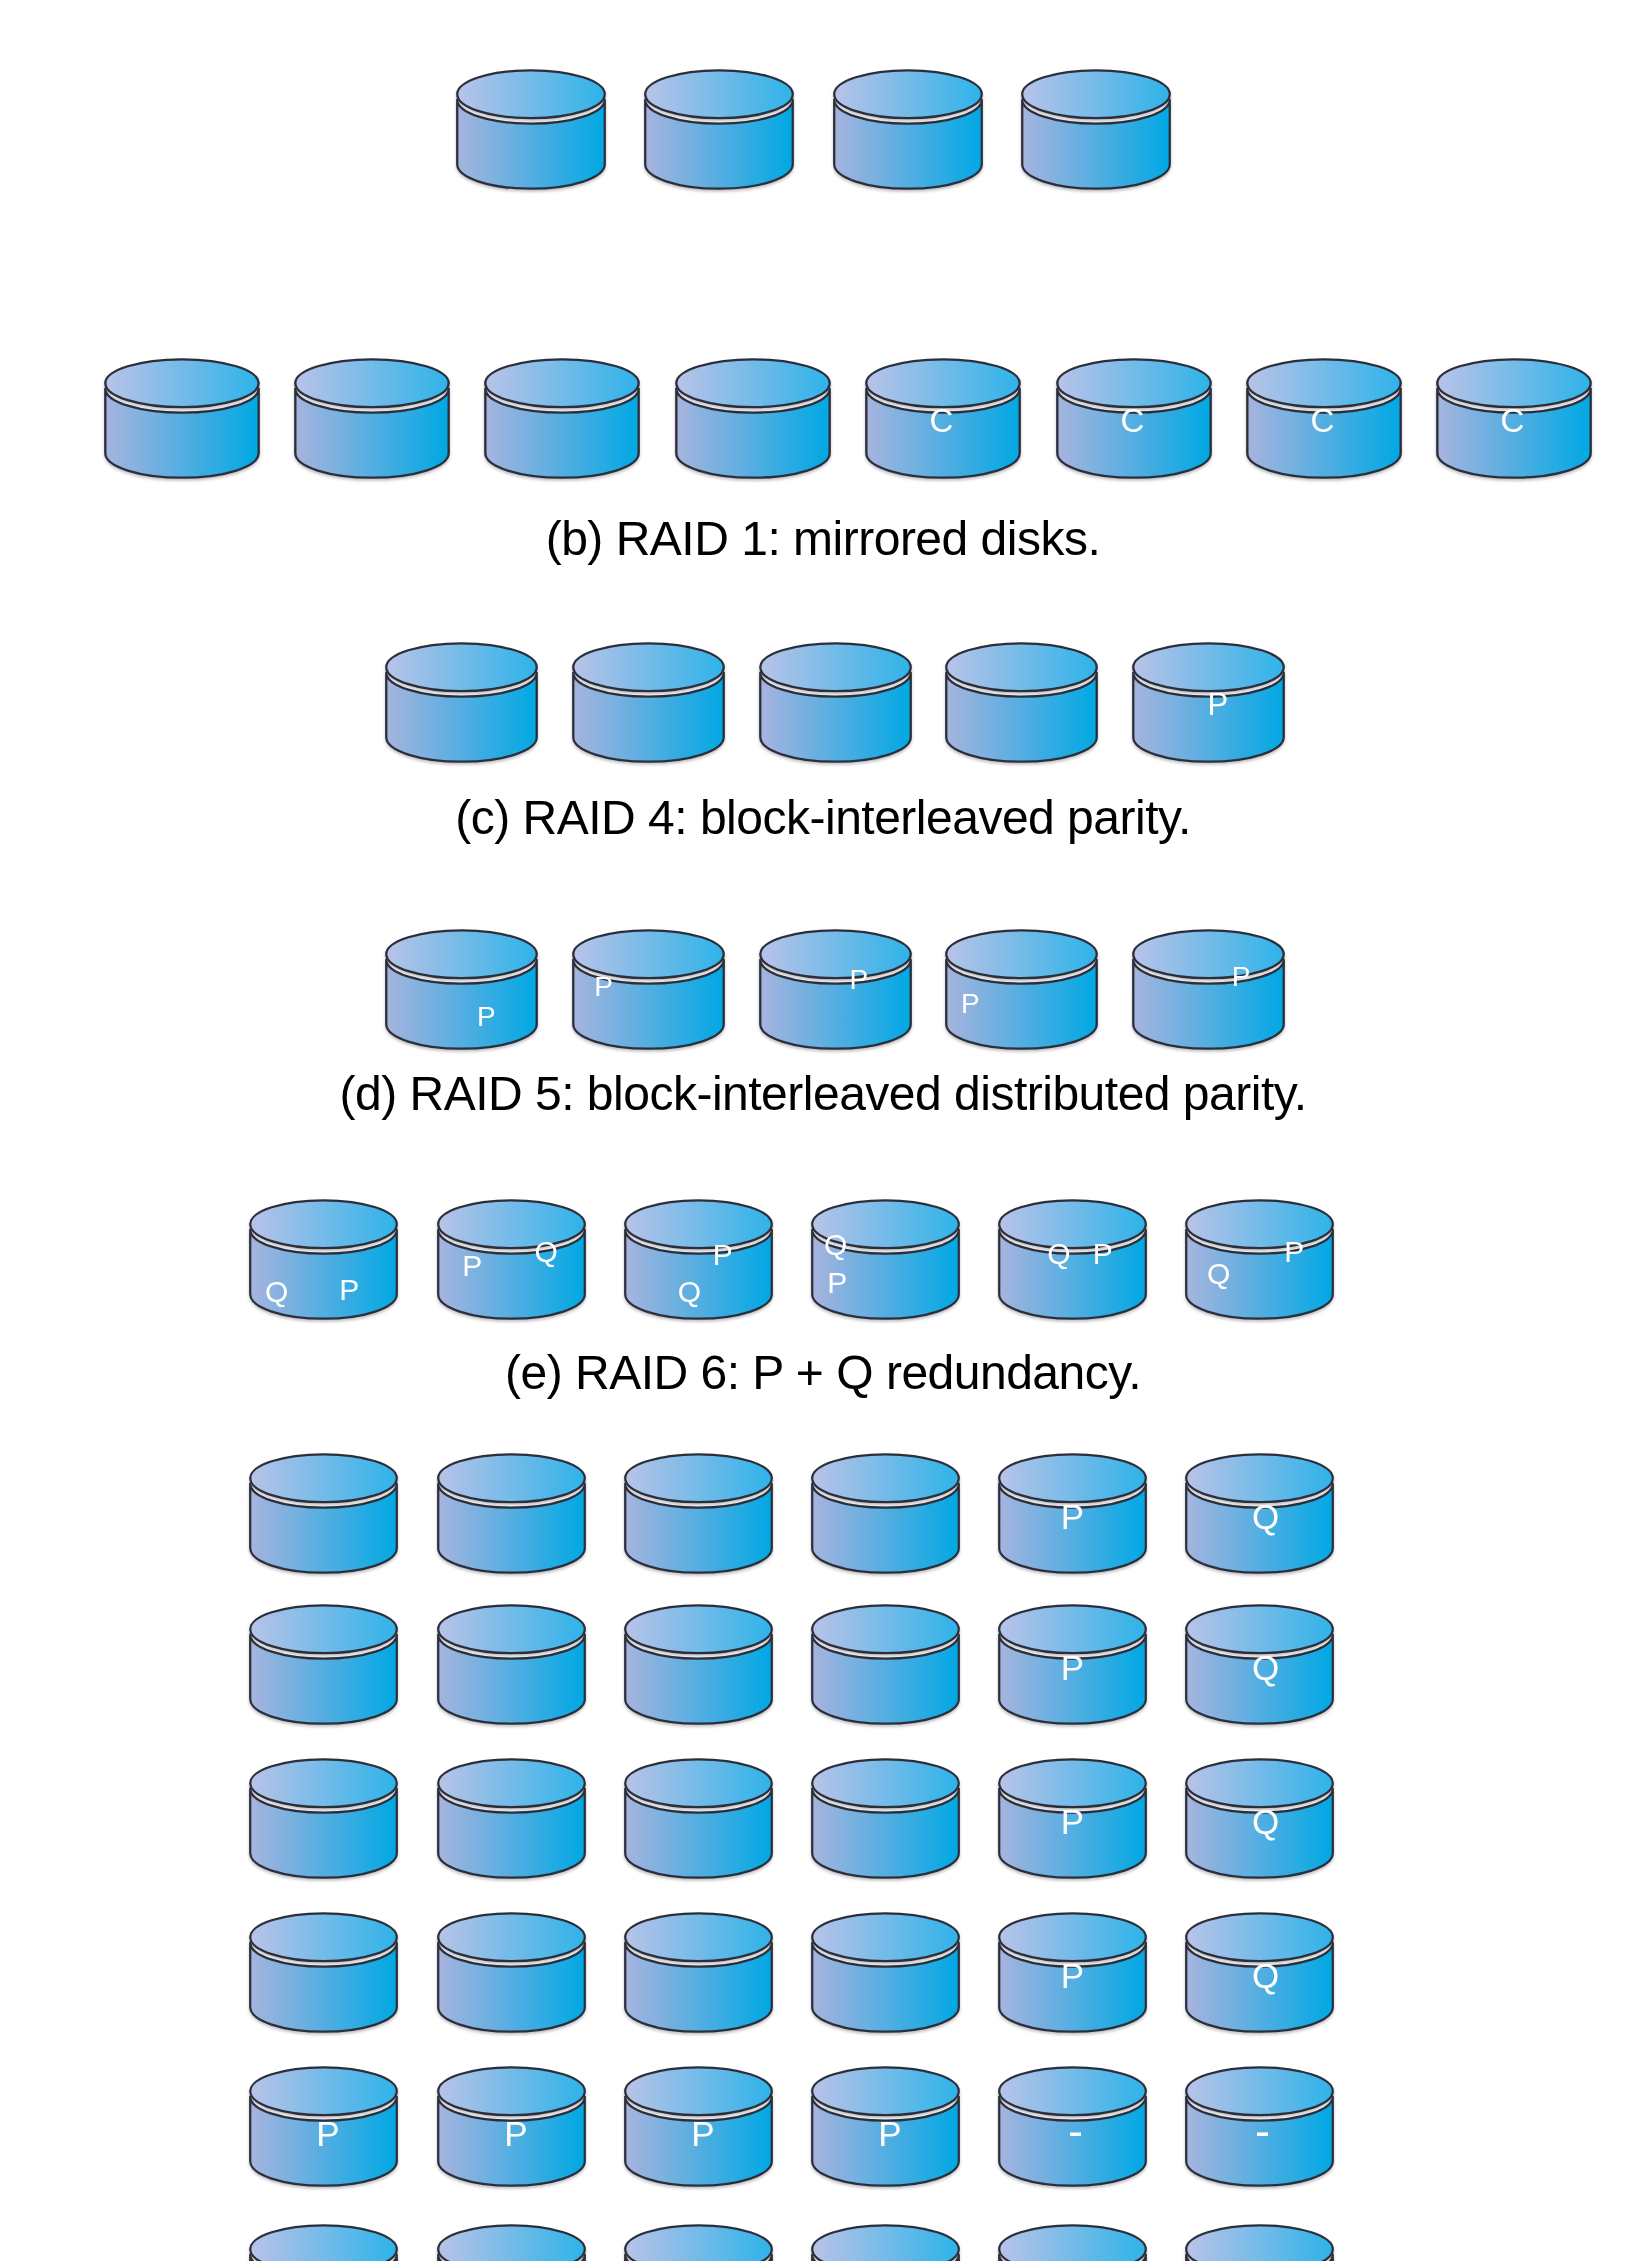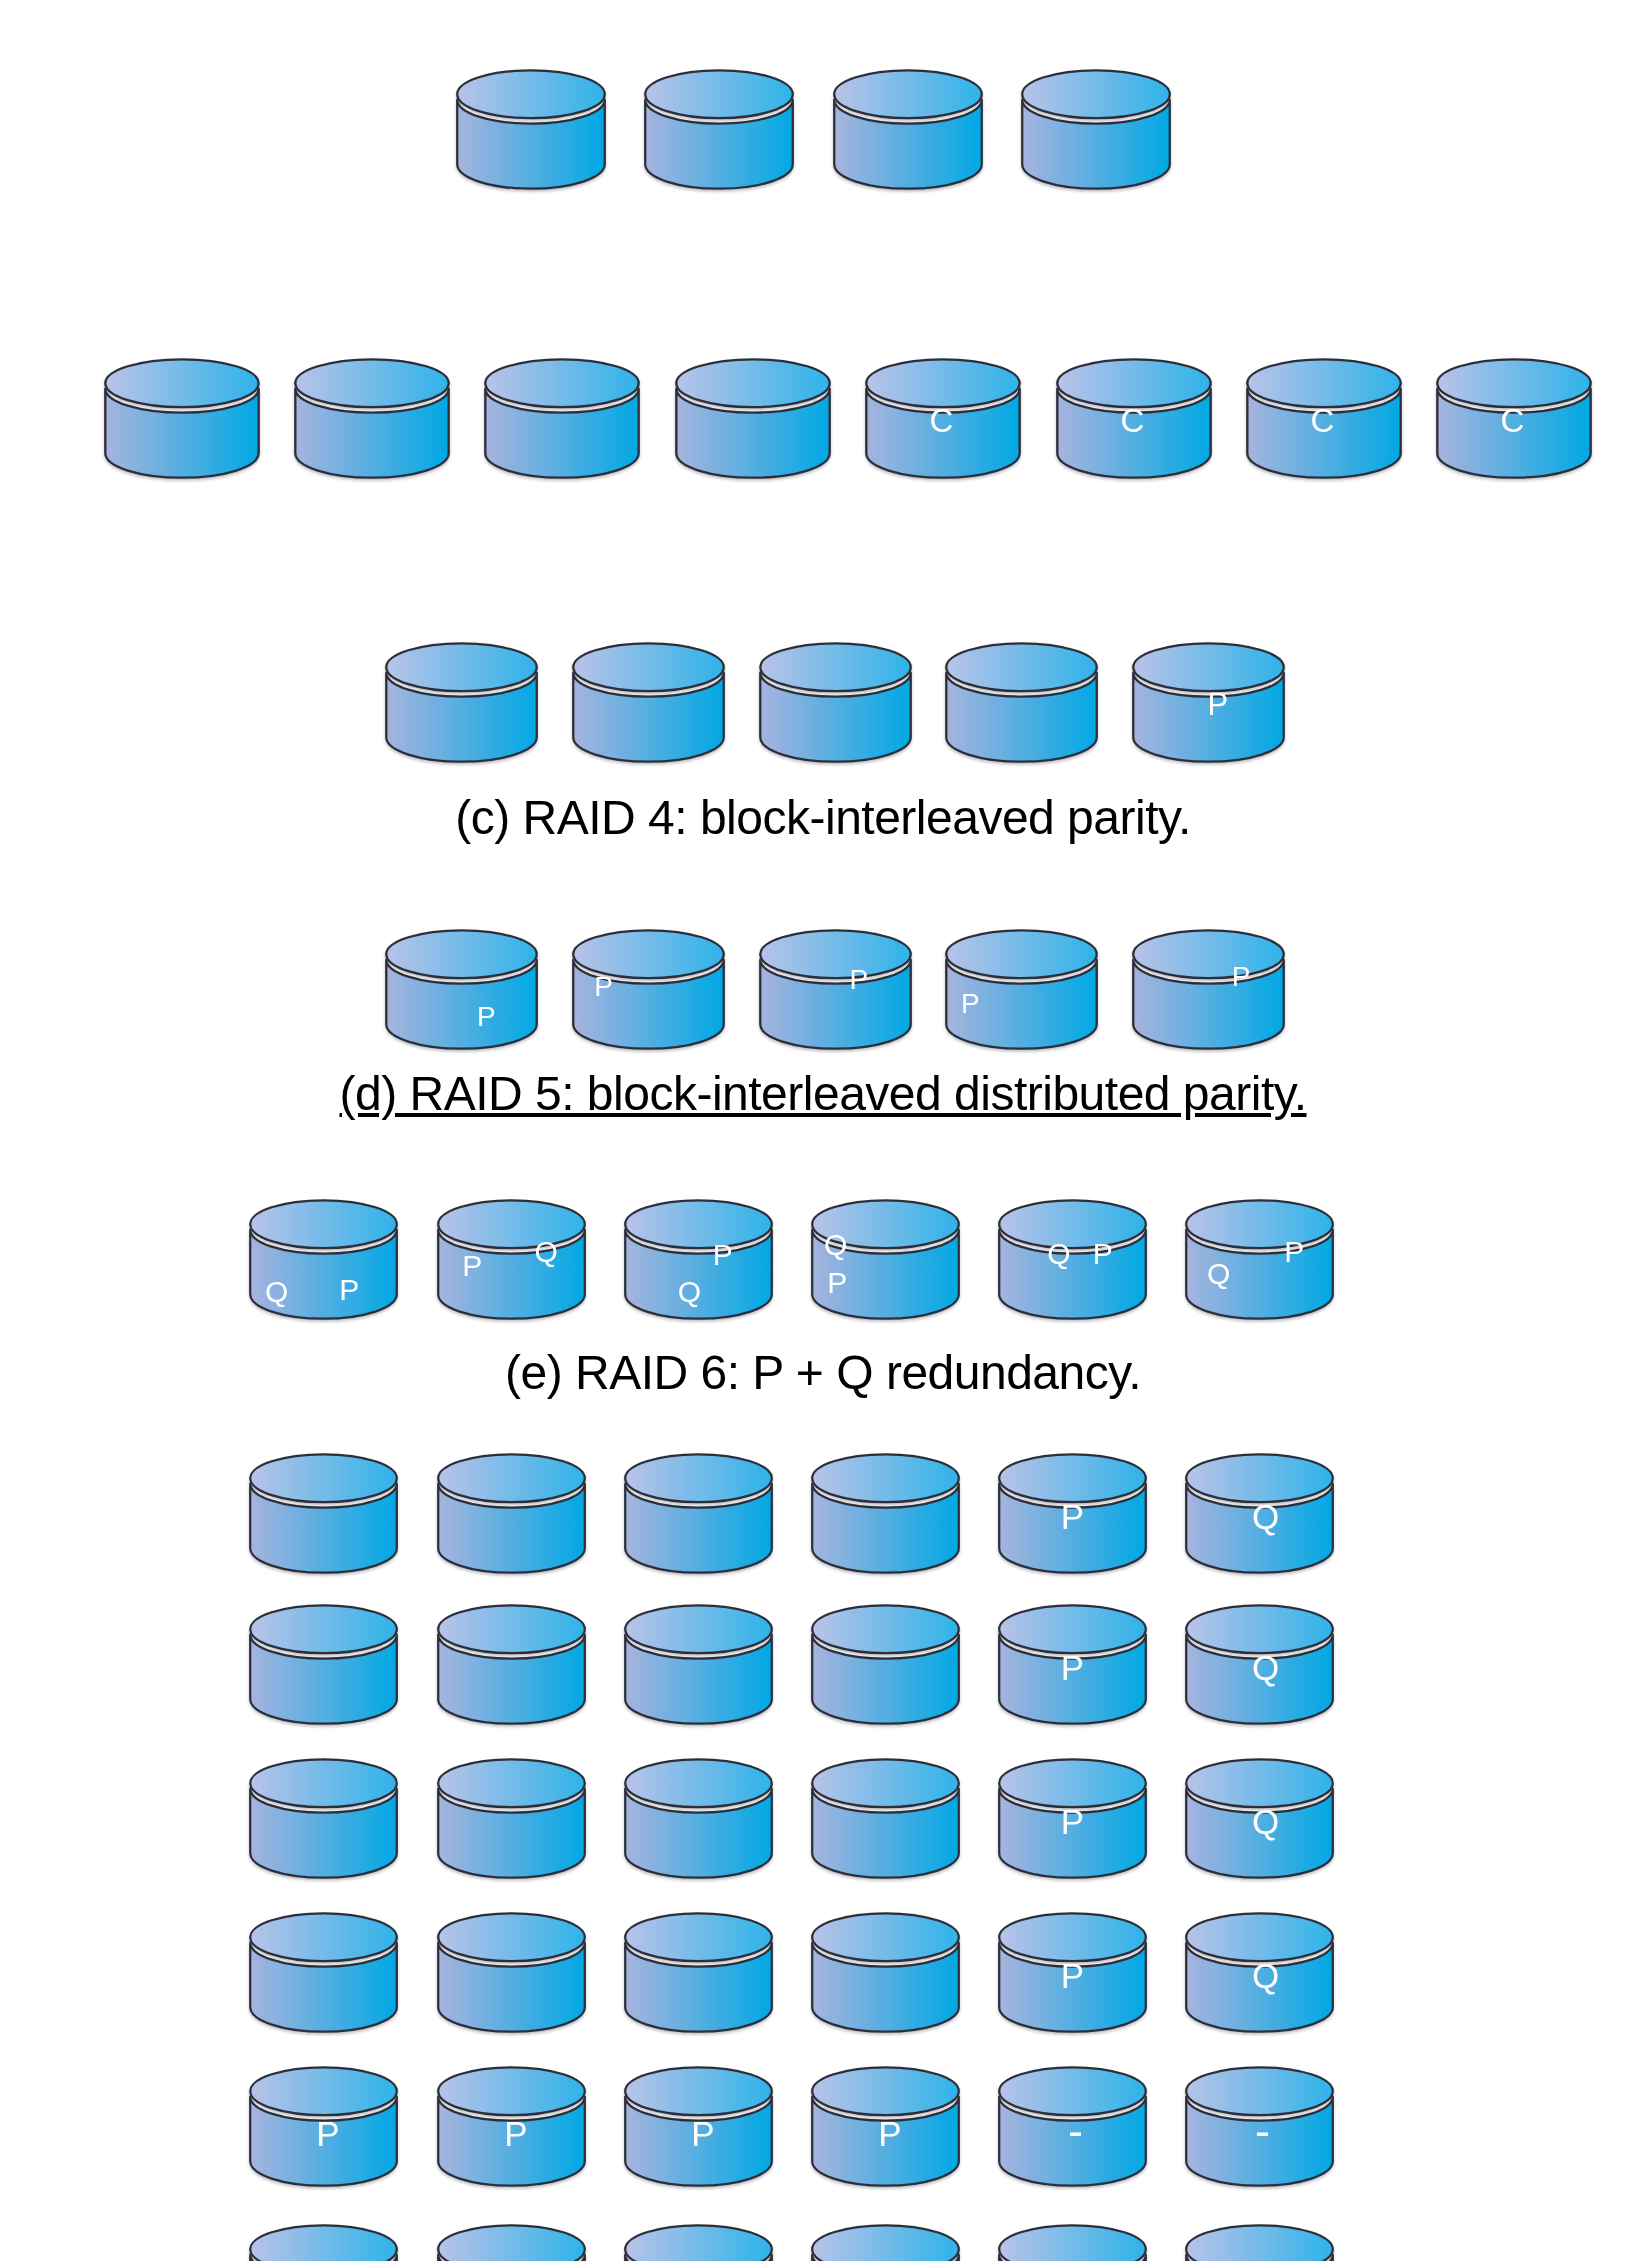--- a/index.html
+++ b/index.html
@@ -49,20 +49,21 @@
         <path d="M5,70 L5,213 A165,54 0 0 0 335,213 L335,70 A165,53 0 0 1 5,70 Z" fill="url(#gBody)" stroke="#2c2e3a" stroke-width="5" stroke-linejoin="round"></path>
         <ellipse cx="170" cy="58" rx="165" ry="53" fill="url(#gTop)" stroke="#2c2e3a" stroke-width="5"></ellipse>
       </svg>
     </div>
     <div class="disk" style="left: 1020px; top: 68px; width: 152px; height: 123px;">
       <svg viewBox="0 0 340 272" preserveAspectRatio="none">
         <path d="M5,70 L5,213 A165,54 0 0 0 335,213 L335,70 A165,53 0 0 1 5,70 Z" fill="url(#gBody)" stroke="#2c2e3a" stroke-width="5" stroke-linejoin="round"></path>
         <ellipse cx="170" cy="58" rx="165" ry="53" fill="url(#gTop)" stroke="#2c2e3a" stroke-width="5"></ellipse>
       </svg>
     </div>
+    <div class="caption" style="top: 512px; color: rgb(0, 0, 0);">(b) RAID 1: mirrored disks.</div>
     <div class="disk" style="left: 103px; top: 357px; width: 158px; height: 123px;">
       <svg viewBox="0 0 340 272" preserveAspectRatio="none">
         <path d="M5,70 L5,213 A165,54 0 0 0 335,213 L335,70 A165,53 0 0 1 5,70 Z" fill="url(#gBody)" stroke="#2c2e3a" stroke-width="5" stroke-linejoin="round"></path>
         <ellipse cx="170" cy="58" rx="165" ry="53" fill="url(#gTop)" stroke="#2c2e3a" stroke-width="5"></ellipse>
       </svg>
     </div>
     <div class="disk" style="left: 293px; top: 357px; width: 158px; height: 123px;">
       <svg viewBox="0 0 340 272" preserveAspectRatio="none">
         <path d="M5,70 L5,213 A165,54 0 0 0 335,213 L335,70 A165,53 0 0 1 5,70 Z" fill="url(#gBody)" stroke="#2c2e3a" stroke-width="5" stroke-linejoin="round"></path>
         <ellipse cx="170" cy="58" rx="165" ry="53" fill="url(#gTop)" stroke="#2c2e3a" stroke-width="5"></ellipse>
@@ -133,21 +134,21 @@
         <ellipse cx="170" cy="58" rx="165" ry="53" fill="url(#gTop)" stroke="#2c2e3a" stroke-width="5"></ellipse>
       </svg>
     </div>
     <div class="disk" style="left: 1131px; top: 641px; width: 155px; height: 123px;">
       <svg viewBox="0 0 340 272" preserveAspectRatio="none">
         <path d="M5,70 L5,213 A165,54 0 0 0 335,213 L335,70 A165,53 0 0 1 5,70 Z" fill="url(#gBody)" stroke="#2c2e3a" stroke-width="5" stroke-linejoin="round"></path>
         <ellipse cx="170" cy="58" rx="165" ry="53" fill="url(#gTop)" stroke="#2c2e3a" stroke-width="5"></ellipse>
       </svg>
       <span class="disk-label" style="left: 56%; top: 53%; font-size: 31px; color: rgb(255, 255, 255);">P</span>
     </div>
-    <div class="caption" style="top: 1067px; color: rgb(0, 0, 0); text-decoration: underline;">(d) RAID 5: block-interleaved distributed parity.</div>
+    <div class="caption" style="top: 1067px; color: rgb(0, 0, 0);">(d) RAID 5: block-interleaved distributed parity.</div>
     <div class="disk" style="left: 384px; top: 928px; width: 155px; height: 123px;">
       <svg viewBox="0 0 340 272" preserveAspectRatio="none">
         <path d="M5,70 L5,213 A165,54 0 0 0 335,213 L335,70 A165,53 0 0 1 5,70 Z" fill="url(#gBody)" stroke="#2c2e3a" stroke-width="5" stroke-linejoin="round"></path>
         <ellipse cx="170" cy="58" rx="165" ry="53" fill="url(#gTop)" stroke="#2c2e3a" stroke-width="5"></ellipse>
       </svg>
       <span class="disk-label" style="left: 66%; top: 73%; font-size: 28px; color: rgb(255, 255, 255);">P</span>
     </div>
     <div class="disk" style="left: 571px; top: 928px; width: 155px; height: 123px;">
       <svg viewBox="0 0 340 272" preserveAspectRatio="none">
         <path d="M5,70 L5,213 A165,54 0 0 0 335,213 L335,70 A165,53 0 0 1 5,70 Z" fill="url(#gBody)" stroke="#2c2e3a" stroke-width="5" stroke-linejoin="round"></path>

